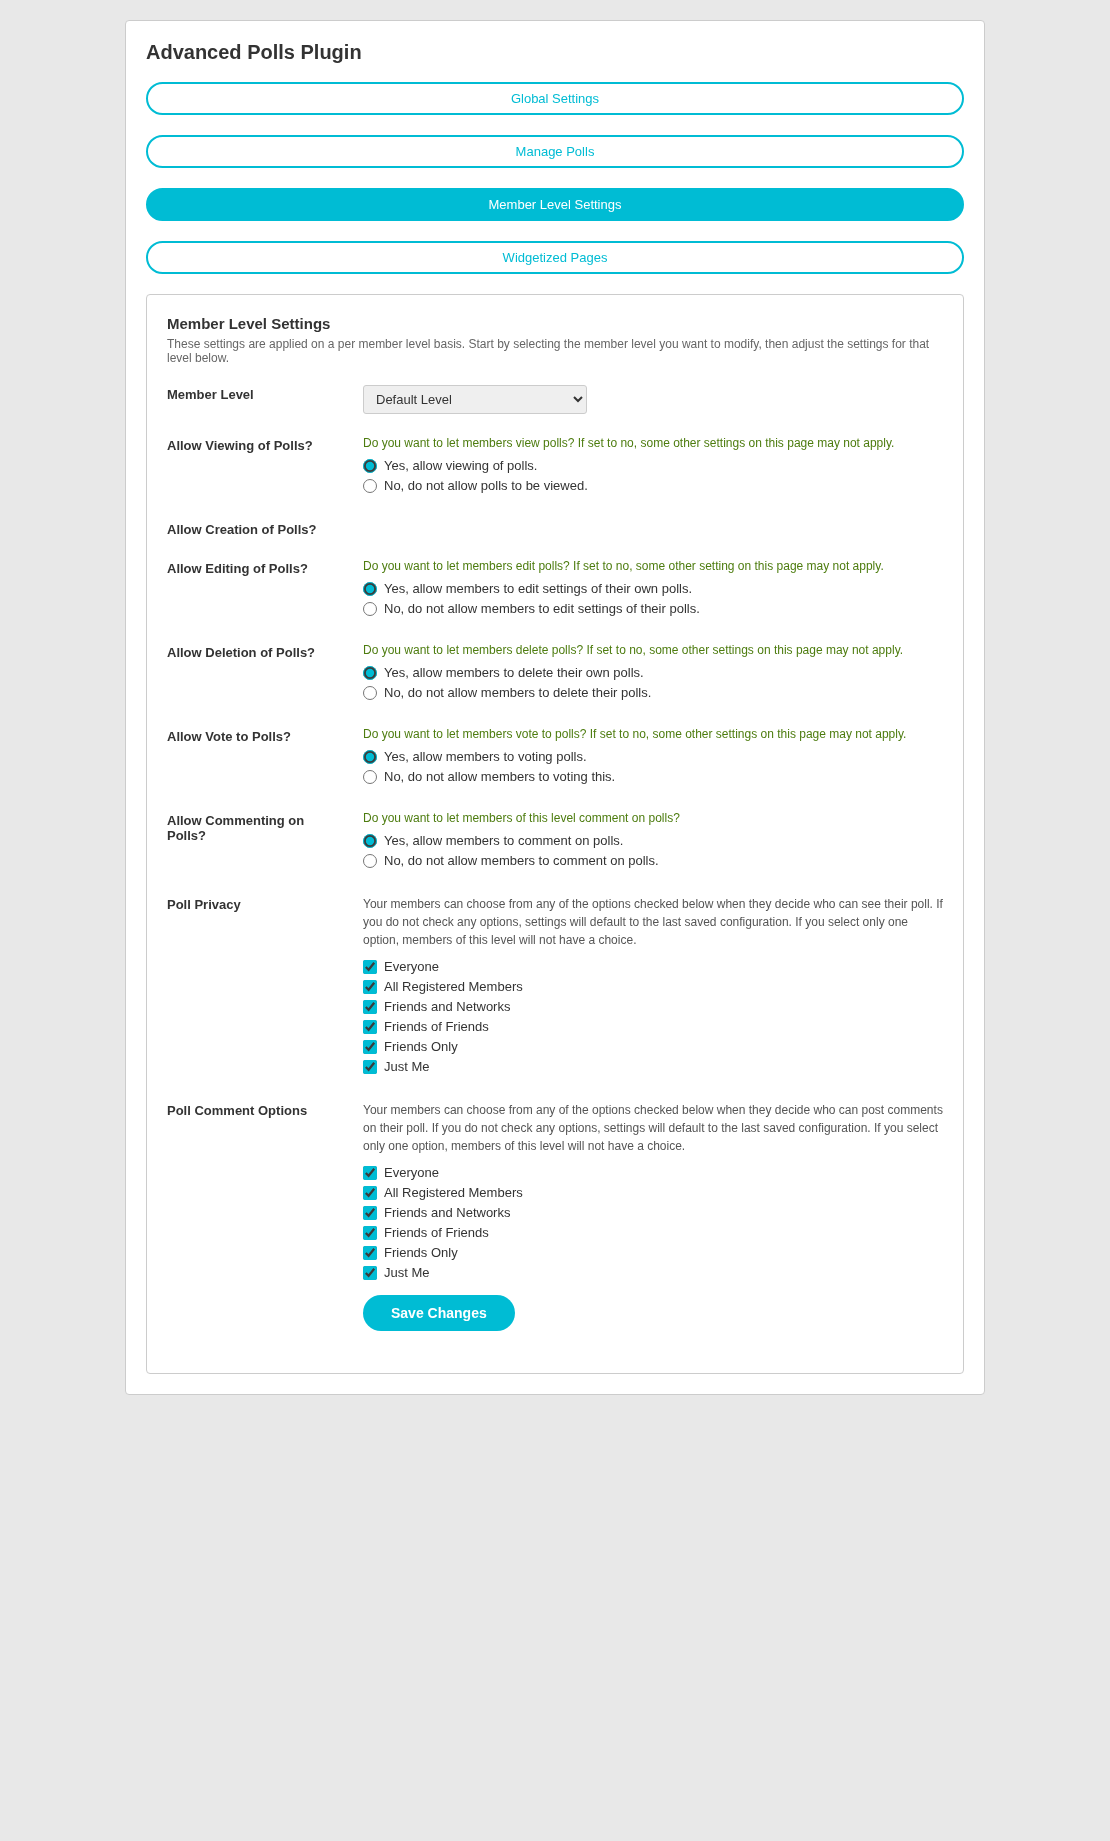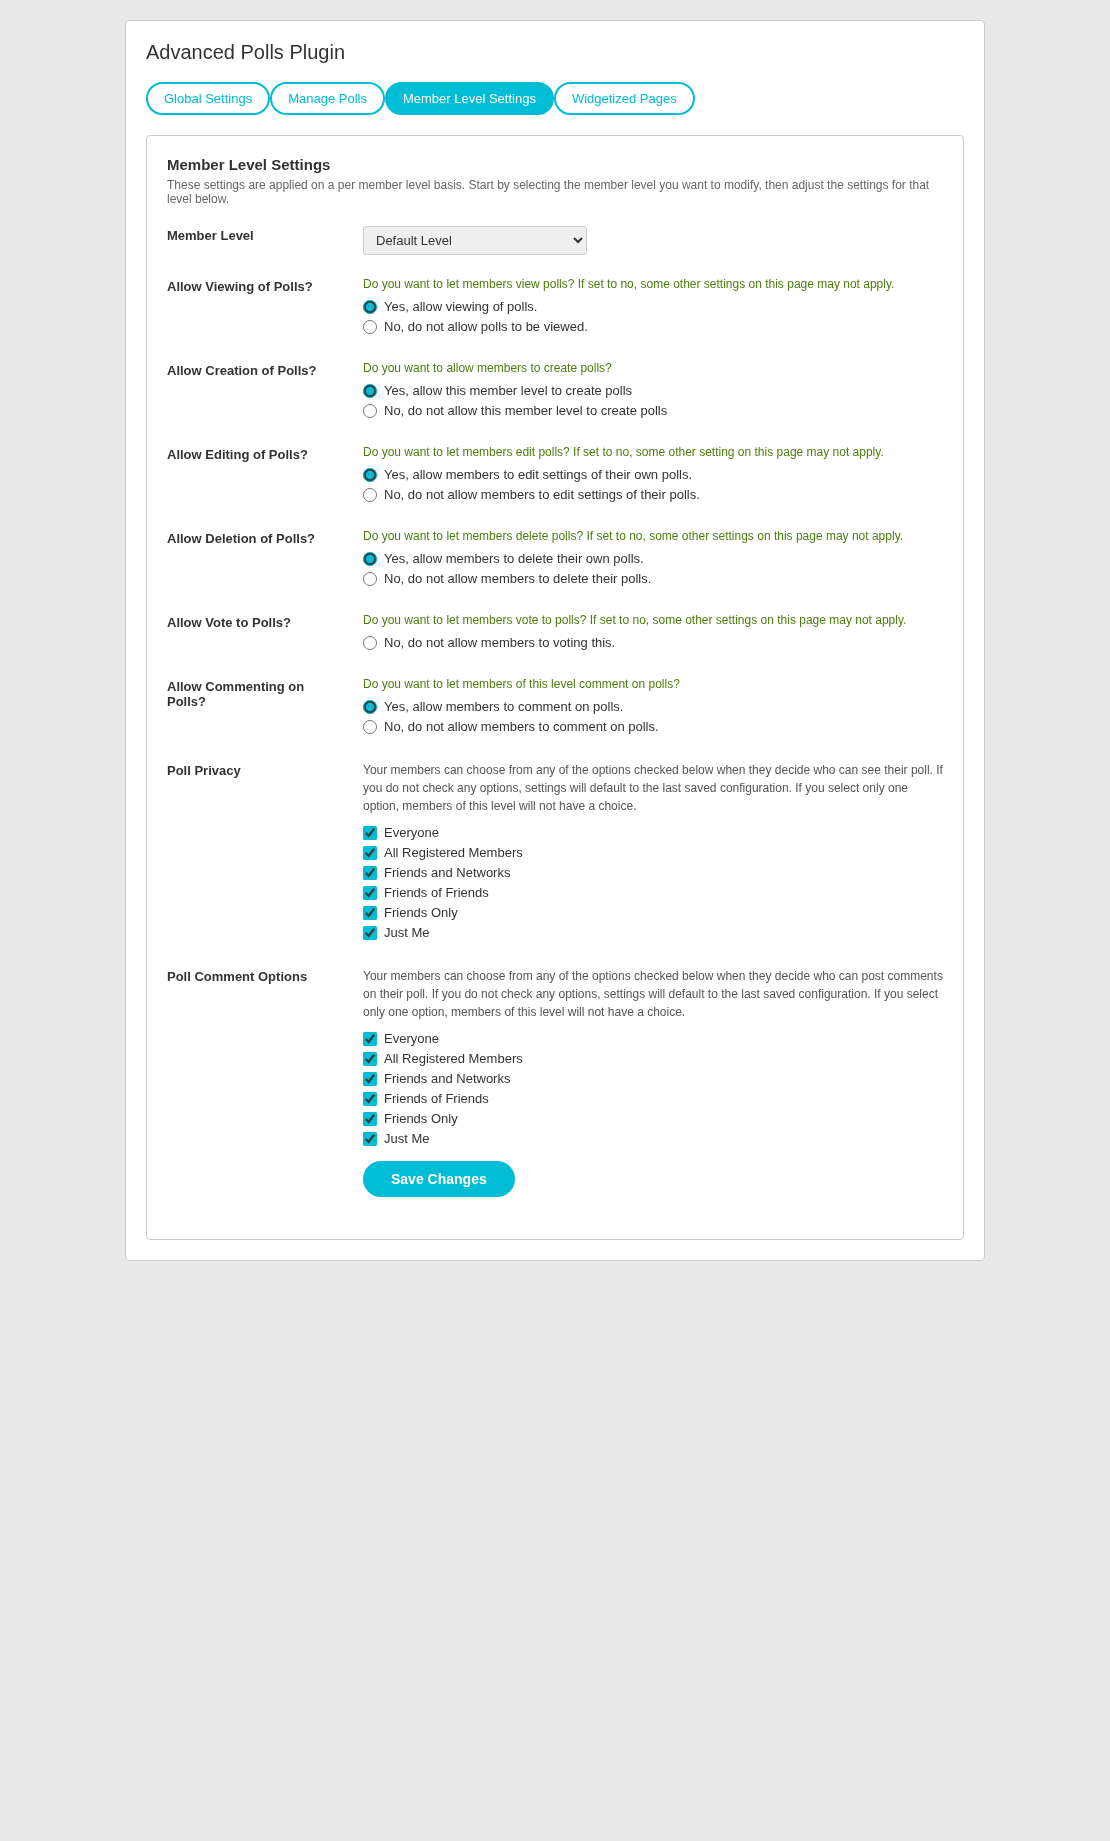--- a/index.html
+++ b/index.html
@@ -13,29 +13,30 @@
     .app-wrapper {
       background: #fff;
       border: 1px solid #ccc;
       border-radius: 4px;
       max-width: 860px;
       margin: 0 auto;
       padding: 20px;
     }
     .app-title {
       font-size: 20px;
-      font-weight: normal;
+      font-weight: bold;
       color: #333;
       margin-bottom: 18px;
     }
     .nav-tabs {
       display: flex;
-      gap: 0;
+      gap: 20px;
       margin-bottom: 20px;
       flex-wrap: wrap;
+      flex-direction: column;
     }
     .nav-tab {
       padding: 7px 16px;
       border-radius: 20px;
       border: 2px solid #00bcd4;
       background: #fff;
       color: #00bcd4;
       cursor: pointer;
       font-size: 13px;
       font-weight: 500;
@@ -163,31 +164,20 @@
         </div>
         <div class="radio-option">
           <input type="radio" name="allow_viewing" id="view_no" style="">
           <label for="view_no">No, do not allow polls to be viewed.</label>
         </div>
       </div>
     </div>
 
     <div class="form-row">
       <div class="form-label">Allow Creation of Polls?</div>
-      <div class="form-content">
-        <div class="desc">Do you want to allow members to create polls?</div>
-        <div class="radio-option">
-          <input type="radio" name="allow_creation" id="create_yes" checked="" style="">
-          <label for="create_yes">Yes, allow this member level to create polls</label>
-        </div>
-        <div class="radio-option">
-          <input type="radio" name="allow_creation" id="create_no" style="">
-          <label for="create_no">No, do not allow this member level to create polls</label>
-        </div>
-      </div>
     </div>
 
     <div class="form-row">
       <div class="form-label">Allow Editing of Polls?</div>
       <div class="form-content">
         <div class="desc">Do you want to let members edit polls? If set to no, some other setting on this page may not apply.</div>
         <div class="radio-option">
           <input type="radio" name="allow_editing" id="edit_yes" checked="" style="">
           <label for="edit_yes">Yes, allow members to edit settings of their own polls.</label>
         </div>
@@ -211,20 +201,24 @@
           <label for="delete_no">No, do not allow members to delete their polls.</label>
         </div>
       </div>
     </div>
 
     <div class="form-row">
       <div class="form-label">Allow Vote to Polls?</div>
       <div class="form-content">
         <div class="desc">Do you want to let members vote to polls? If set to no, some other settings on this page may not apply.</div>
         <div class="radio-option">
+          <input type="radio" name="allow_vote" id="vote_yes" checked="" style="">
+          <label for="vote_yes">Yes, allow members to voting polls.</label>
+        </div>
+        <div class="radio-option">
           <input type="radio" name="allow_vote" id="vote_no" style="">
           <label for="vote_no">No, do not allow members to voting this.</label>
         </div>
       </div>
     </div>
 
     <div class="form-row">
       <div class="form-label">Allow Commenting on Polls?</div>
       <div class="form-content">
         <div class="desc">Do you want to let members of this level comment on polls?</div>

